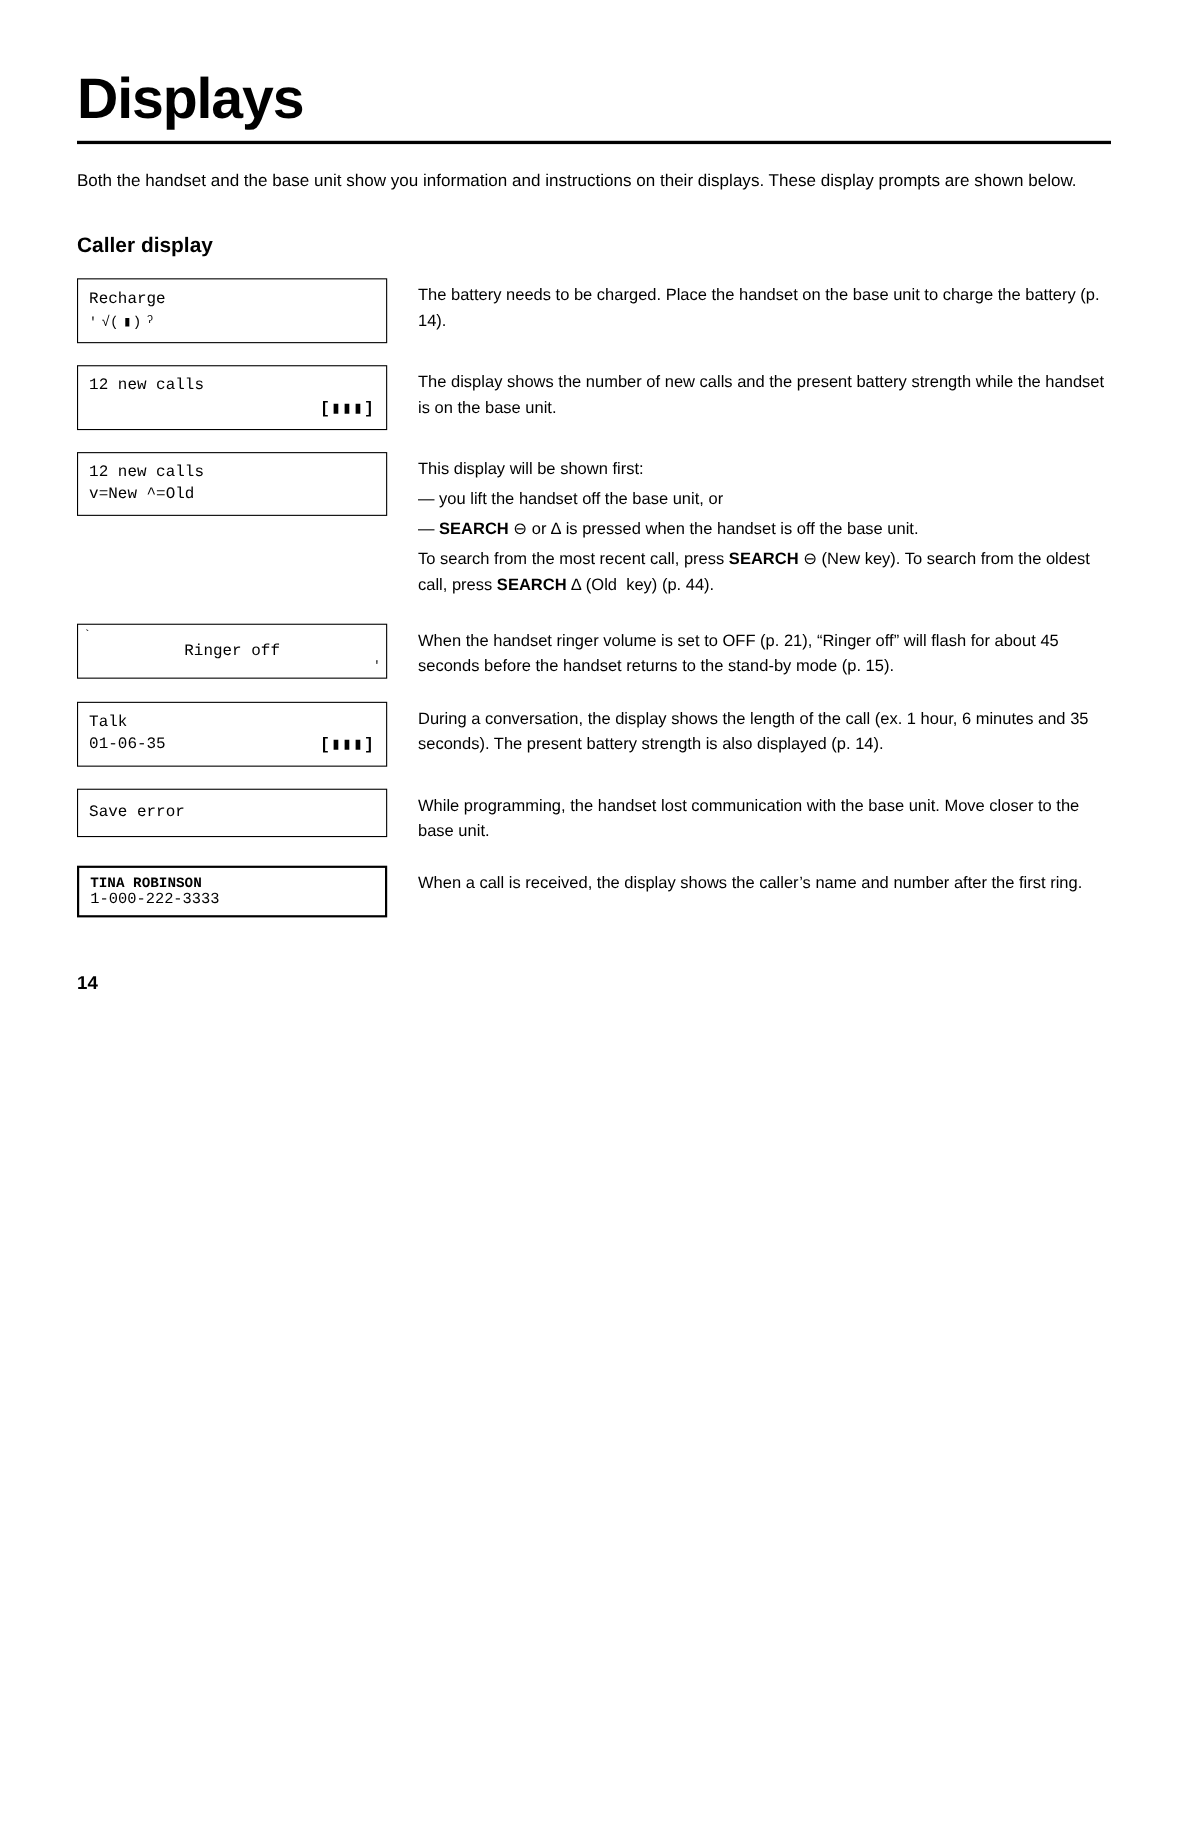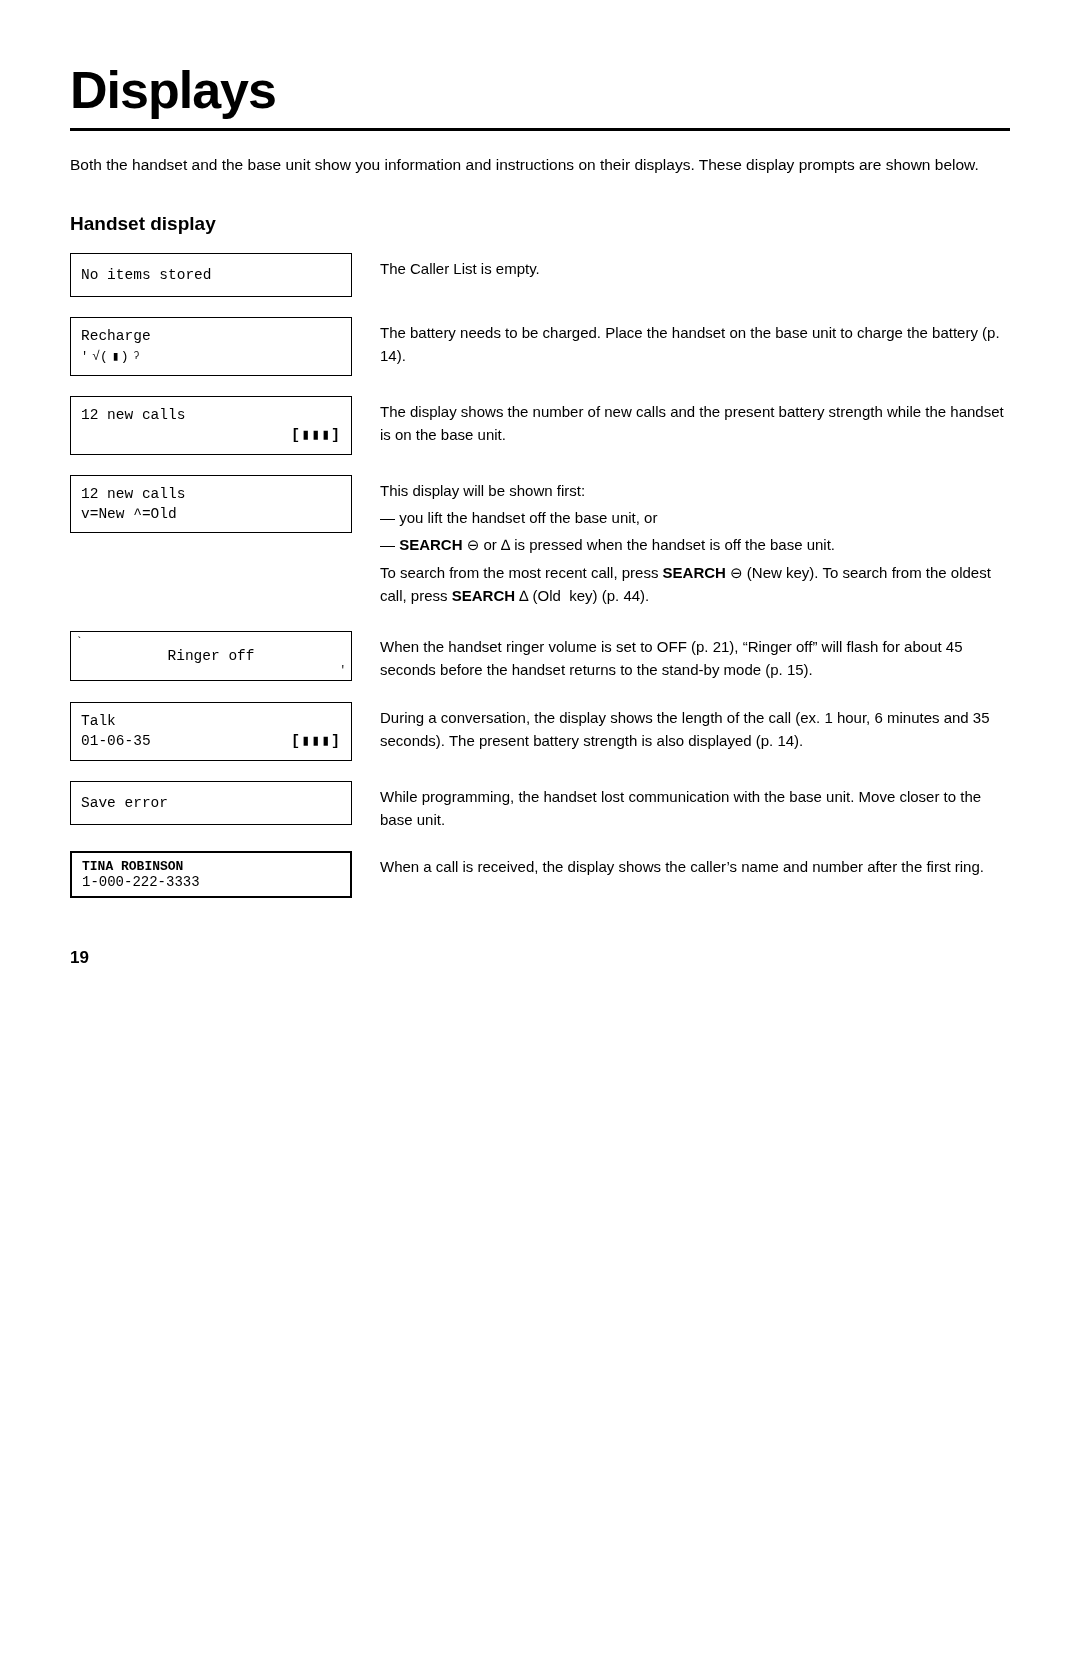--- a/index.html
+++ b/index.html
@@ -167,35 +167,25 @@
     }
   </style>
 </head>
 <body>
 
 <h1>Displays</h1>
 <hr class="title-rule">
 
 <p class="intro-text">Both the handset and the base unit show you information and instructions on their displays. These display prompts are shown below.</p>
 
-<h2>Handset display</h2>
+<h2>Caller display</h2>
 
 <table class="display-table">
   <tbody>
 
-    <tr>
-      <td>
-        <div class="lcd-box">
-          <span class="lcd-line">No items stored</span>
-        </div>
-      </td>
-      <td>
-        <span class="desc-text">The Caller List is empty.</span>
-      </td>
-    </tr>
 
     <tr>
       <td>
         <div class="lcd-box">
           <span class="lcd-line">Recharge</span>
           <div class="recharge-bottom">
             <span style="font-size:12px;">'</span>
             <span style="font-size:13px;">√(</span>
             <span style="font-size:13px; letter-spacing:1px;">▮)</span>
             <span style="font-size:10px;vertical-align:super;">ʔ</span>
@@ -287,13 +277,13 @@
         </div>
       </td>
       <td>
         <span class="desc-text">When a call is received, the display shows the caller’s name and number after the first ring.</span>
       </td>
     </tr>
 
   </tbody>
 </table>
 
-<div class="page-num">19</div>
+<div class="page-num">14</div>
 
 </body></html>

